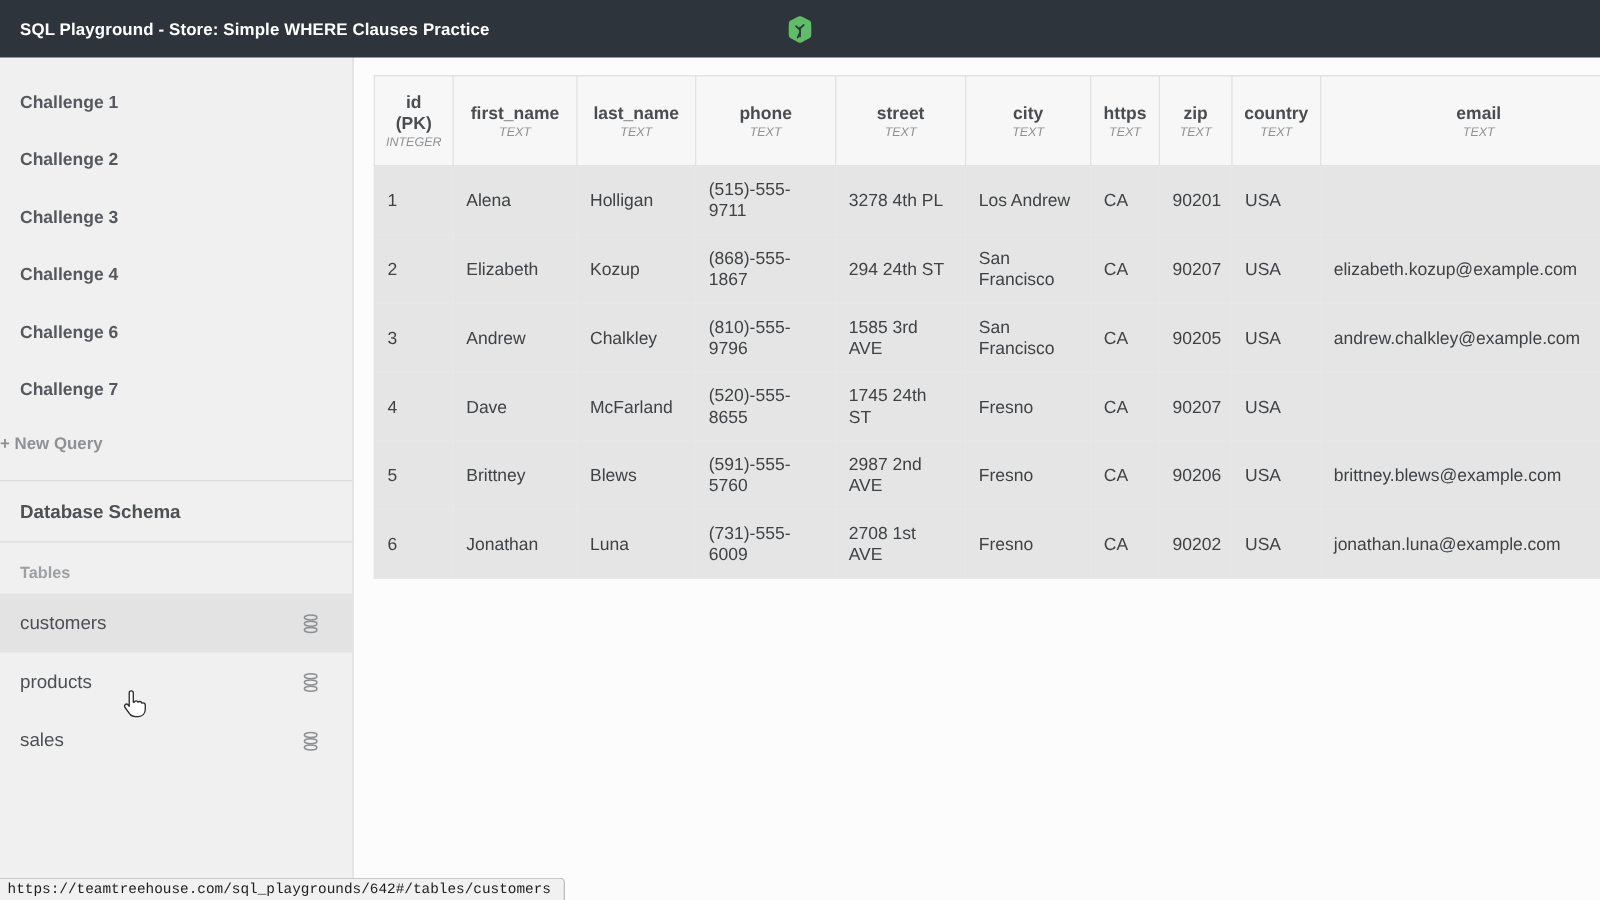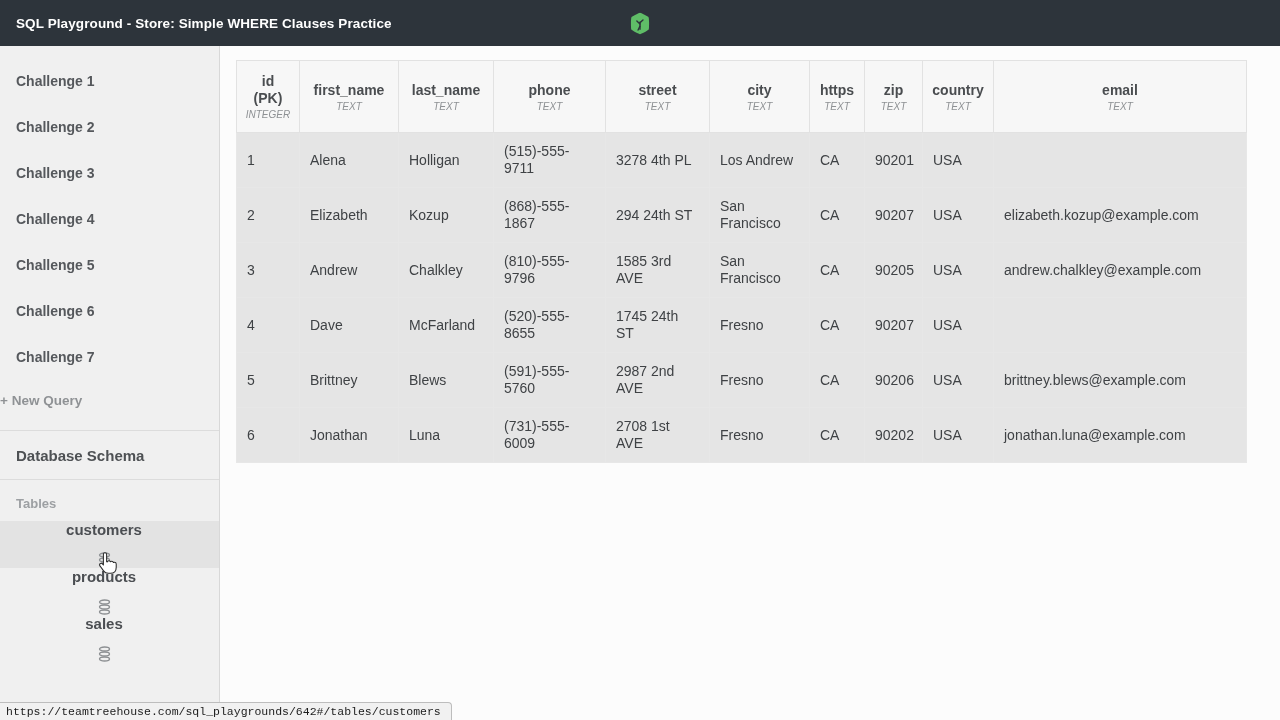--- a/index.html
+++ b/index.html
@@ -32,21 +32,21 @@
     transform: translateX(-50%);
     width: 21px;
     height: 23px;
   }
 
   
   .app { display: flex; height: 674px; }
 
   
   .sidebar {
-    width: 220px;
+    width: 283px;
     background: #f0f0f0;
     border-right: 1px solid #d8d8d8;
     flex: none;
     padding-top: 12px;
   }
   .challenge-item {
     height: 46px;
     display: flex;
     align-items: center;
     padding-left: 16px;
@@ -78,24 +78,23 @@
     font-weight: 700;
     color: #9da0a3;
   }
   .table-item {
     height: 47px;
     display: flex;
     align-items: center;
     justify-content: space-between;
     padding: 0 27px 0 16px;
     font-size: 15px;
-    font-weight: 700;
+    font-weight: 400;
     color: #4b4e52;
     cursor: pointer;
-    flex-direction: column;
   }
   .table-item.hovered { background: #e3e3e3; }
   .db-icon { flex: none; }
 
   
   .main {
     flex: 1;
     background: #fcfcfc;
     padding: 14px 16px 0 16px;
     overflow: hidden;
@@ -205,23 +204,20 @@
         </div>
 
         <div class="challenge-item">
           <span>Challenge 3</span>
         </div>
 
         <div class="challenge-item">
           <span>Challenge 4</span>
         </div>
 
-        <div class="challenge-item">
-          <span>Challenge 5</span>
-        </div>
 
         <div class="challenge-item">
           <span>Challenge 6</span>
         </div>
 
         <div class="challenge-item">
           <span>Challenge 7</span>
         </div>
       </div>
 

